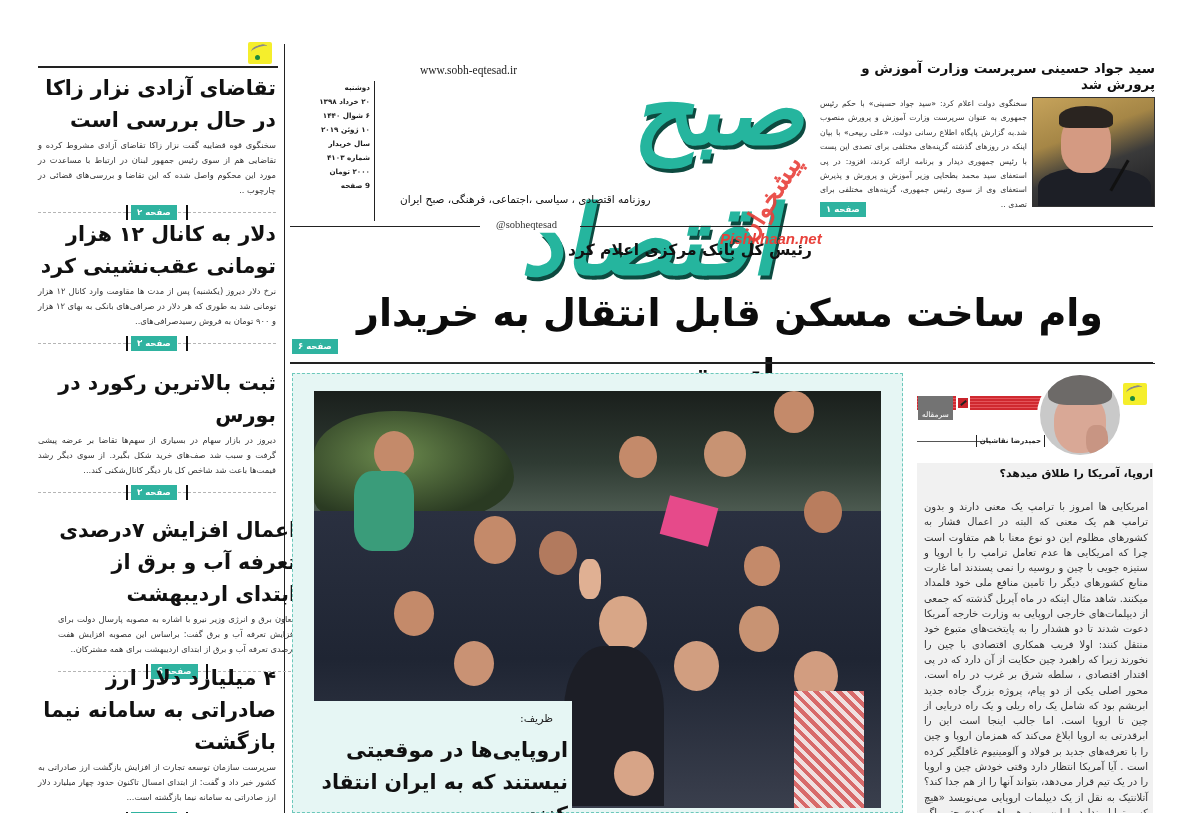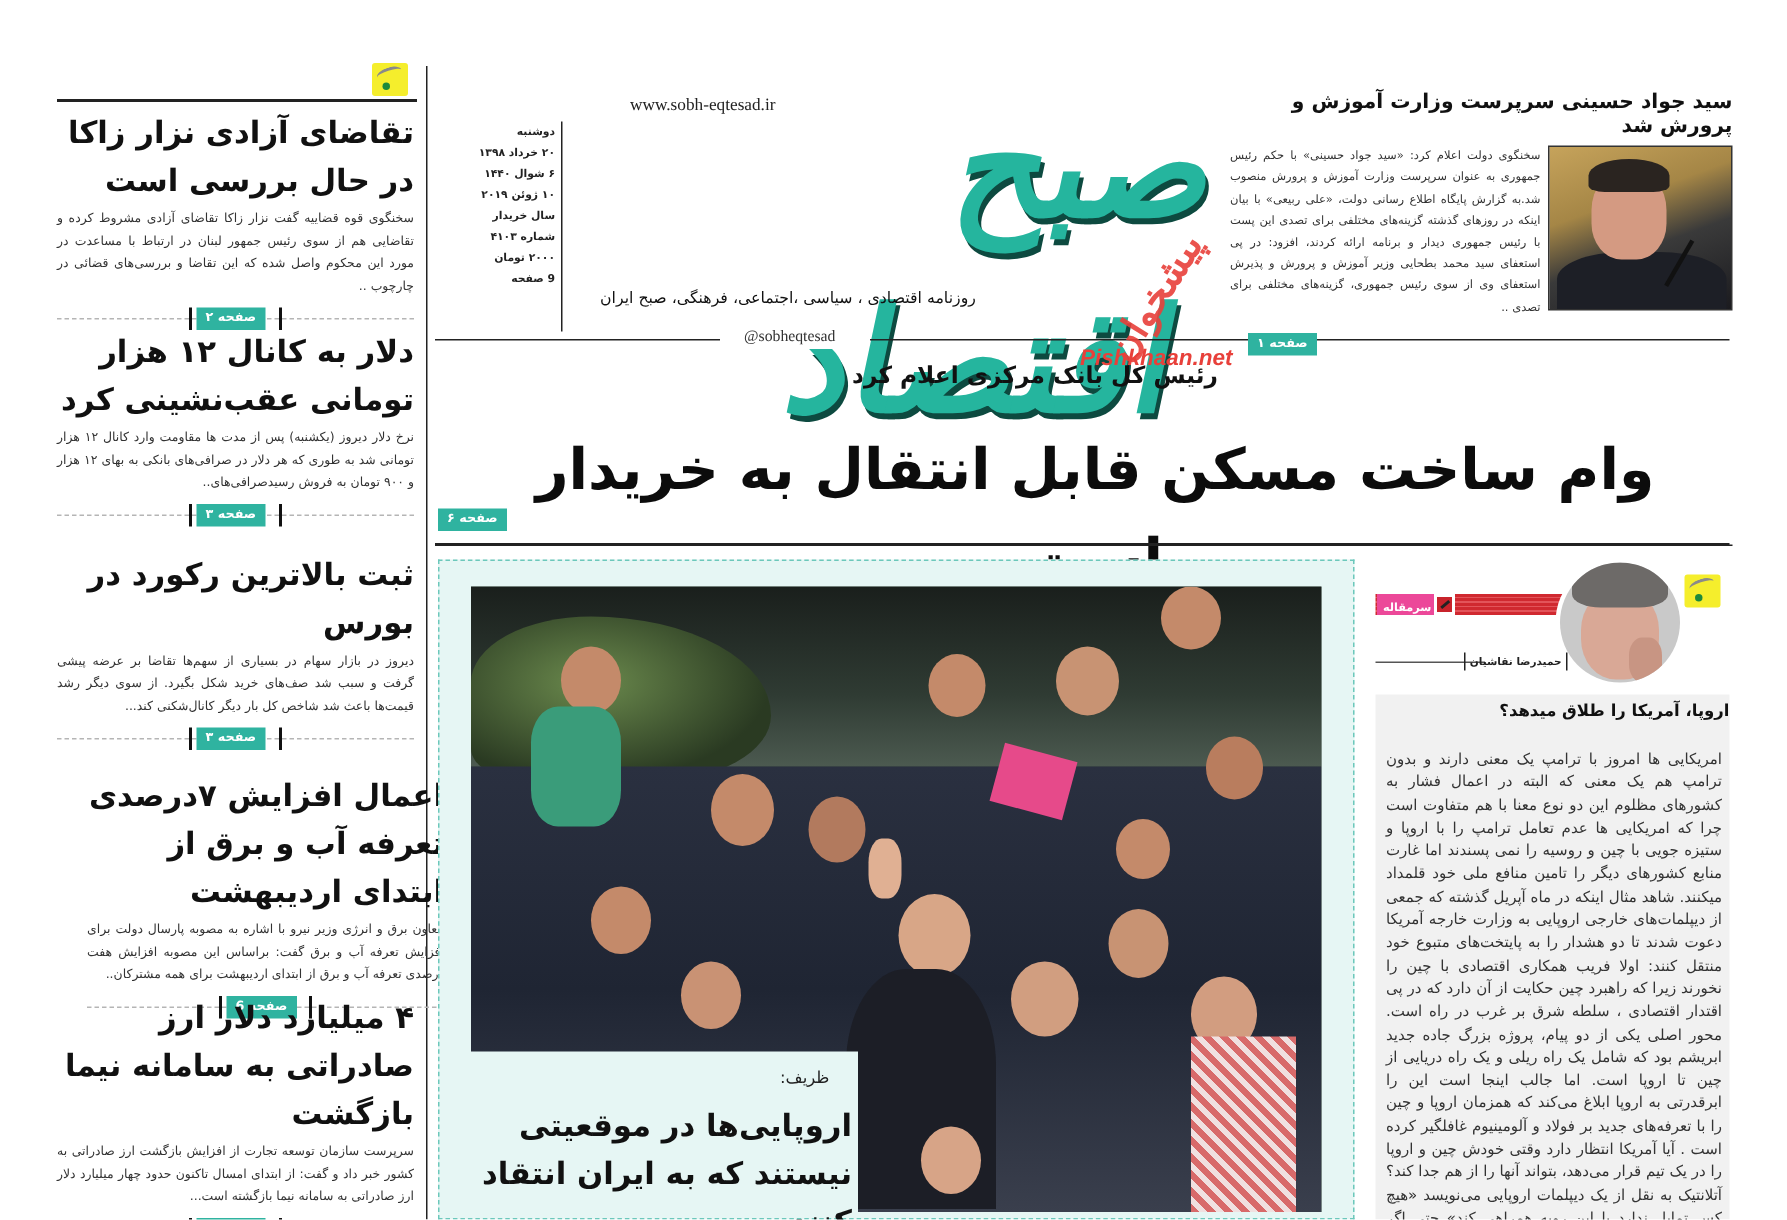--- a/index.html
+++ b/index.html
@@ -37,41 +37,41 @@
 
   
   #top-right { position: absolute; left: 820px; top: 60px; width: 335px; height: 165px; }
   #top-right h3 { font-size: 13.5px; font-weight: bold; direction: rtl; text-align: right; color: #111; letter-spacing: -0.3px; }
   #top-right .photo { position: absolute; right: 0; top: 37px; width: 123px; height: 110px; background: linear-gradient(160deg, #c6a35b 0%, #a58646 35%, #3a3a3a 60%, #1b1b1f 100%); border: 1px solid #333; overflow: hidden; }
   #top-right .photo .face { position: absolute; left: 28px; top: 15px; width: 50px; height: 60px; border-radius: 45% 45% 40% 40%; background: #d49a82; }
   #top-right .photo .hair { position: absolute; left: 26px; top: 8px; width: 54px; height: 22px; border-radius: 50% 50% 20% 20%; background: #2a2420; }
   #top-right .photo .suit { position: absolute; left: 5px; top: 70px; width: 113px; height: 45px; border-radius: 40% 40% 0 0; background: #1d1f26; }
   #top-right .photo .mic { position: absolute; left: 85px; top: 60px; width: 3px; height: 35px; background: #111; transform: rotate(30deg); }
   #top-right p { position: absolute; left: 0; top: 37px; width: 207px; font-size: 7.7px; line-height: 14.4px; color: #333; direction: rtl; text-align: justify; }
-  #top-right .page-tag { position: absolute; left: 12px; top: 142px; margin-top: 20px; }
+  #top-right .page-tag { position: absolute; left: 0; top: 142px; }
 
   
   #kicker { position: absolute; left: 560px; top: 241px; width: 260px; font-size: 15.5px; font-weight: bold; color: #111; direction: rtl; text-align: center; letter-spacing: -0.3px; }
   #main-headline { position: absolute; left: 340px; top: 283px; width: 780px; font-size: 38px; font-weight: bold; color: #0c0c0c; direction: rtl; text-align: center; letter-spacing: -2.5px; line-height: 60px; }
   #headline-tag { position: absolute; left: 292px; top: 339px; }
   #headline-rule { position: absolute; left: 290px; top: 362px; width: 863px; height: 2px; background: #222; }
 
   
   #feature-box { position: absolute; left: 292px; top: 373px; width: 611px; height: 440px; background: #e6f6f4; border: 1px dashed #6cc8bb; }
   #feature-photo { position: absolute; left: 314px; top: 391px; width: 567px; height: 417px; overflow: hidden; background: #3b4a3e; }
   #feature-photo .cutout { position: absolute; left: 0; top: 310px; width: 258px; height: 107px; background: #e6f6f4; }
   .crowd { position: absolute; border-radius: 50%; }
   #caption-kicker { position: absolute; left: 520px; top: 712px; font-size: 11px; color: #222; direction: rtl; }
   #caption-headline { position: absolute; left: 316px; top: 734px; width: 252px; font-size: 20.5px; line-height: 32px; font-weight: bold; color: #111; direction: rtl; text-align: right; letter-spacing: -0.8px; }
 
   
   #editorial { position: absolute; left: 910px; top: 375px; width: 245px; height: 438px; }
   #editorial .brand-badge { left: 213px; top: 8px; }
   #editorial .label-bar { position: absolute; left: 7px; top: 21px; width: 125px; height: 14px; background: repeating-linear-gradient(to bottom, #d02930 0 2px, #e3545a 2px 3px); }
-  #editorial .label-tag { position: absolute; left: 8px; top: 21px; height: 14px; padding: 2px 4px; background: #ec4899; color: #fff; font-size: 7.5px; line-height: 14px; font-weight: bold; direction: rtl; }
+  #editorial .label-tag { position: absolute; left: 8px; top: 21px; height: 14px; padding: 12px 4px; background: #737373; color: #fff; font-size: 7.5px; line-height: 14px; font-weight: normal; direction: rtl; }
   #editorial .label-icon { position: absolute; left: 46px; top: 21px; width: 14px; height: 14px; border: 2px solid #fff; background: #c8232b; }
   #editorial .label-icon::after { content: ""; position: absolute; left: 2px; top: 4px; width: 7px; height: 2px; background: #222; transform: rotate(-40deg); }
   #editorial .avatar { position: absolute; left: 130px; top: 0px; width: 80px; height: 80px; border-radius: 50%; overflow: hidden; background: #c9c9c9; box-shadow: 0 0 0 3px #fff; }
   #editorial .avatar .hair { position: absolute; left: 8px; top: 0; width: 64px; height: 30px; background: #6d6a68; border-radius: 50% 50% 30% 30%; }
   #editorial .avatar .face { position: absolute; left: 14px; top: 18px; width: 52px; height: 60px; background: #d9a896; border-radius: 45%; }
   #editorial .avatar .hand { position: absolute; left: 46px; top: 50px; width: 22px; height: 30px; background: #c89583; border-radius: 40%; }
   #editorial .author-row { position: absolute; left: 7px; top: 60px; width: 128px; height: 12px; }
   #editorial .author-row .dots { position: absolute; left: 0; right: 55px; top: 6px; border-top: 1px solid #555; }
   #editorial .author { position: absolute; right: 0; top: 0; font-size: 7px; font-weight: bold; color: #222; direction: rtl; border-left: 1px solid #222; border-right: 1px solid #222; padding: 0 3px; line-height: 12px; }
   #editorial .article-bg { position: absolute; left: 7px; top: 88px; width: 236px; height: 350px; background: #f1f1f1; }

